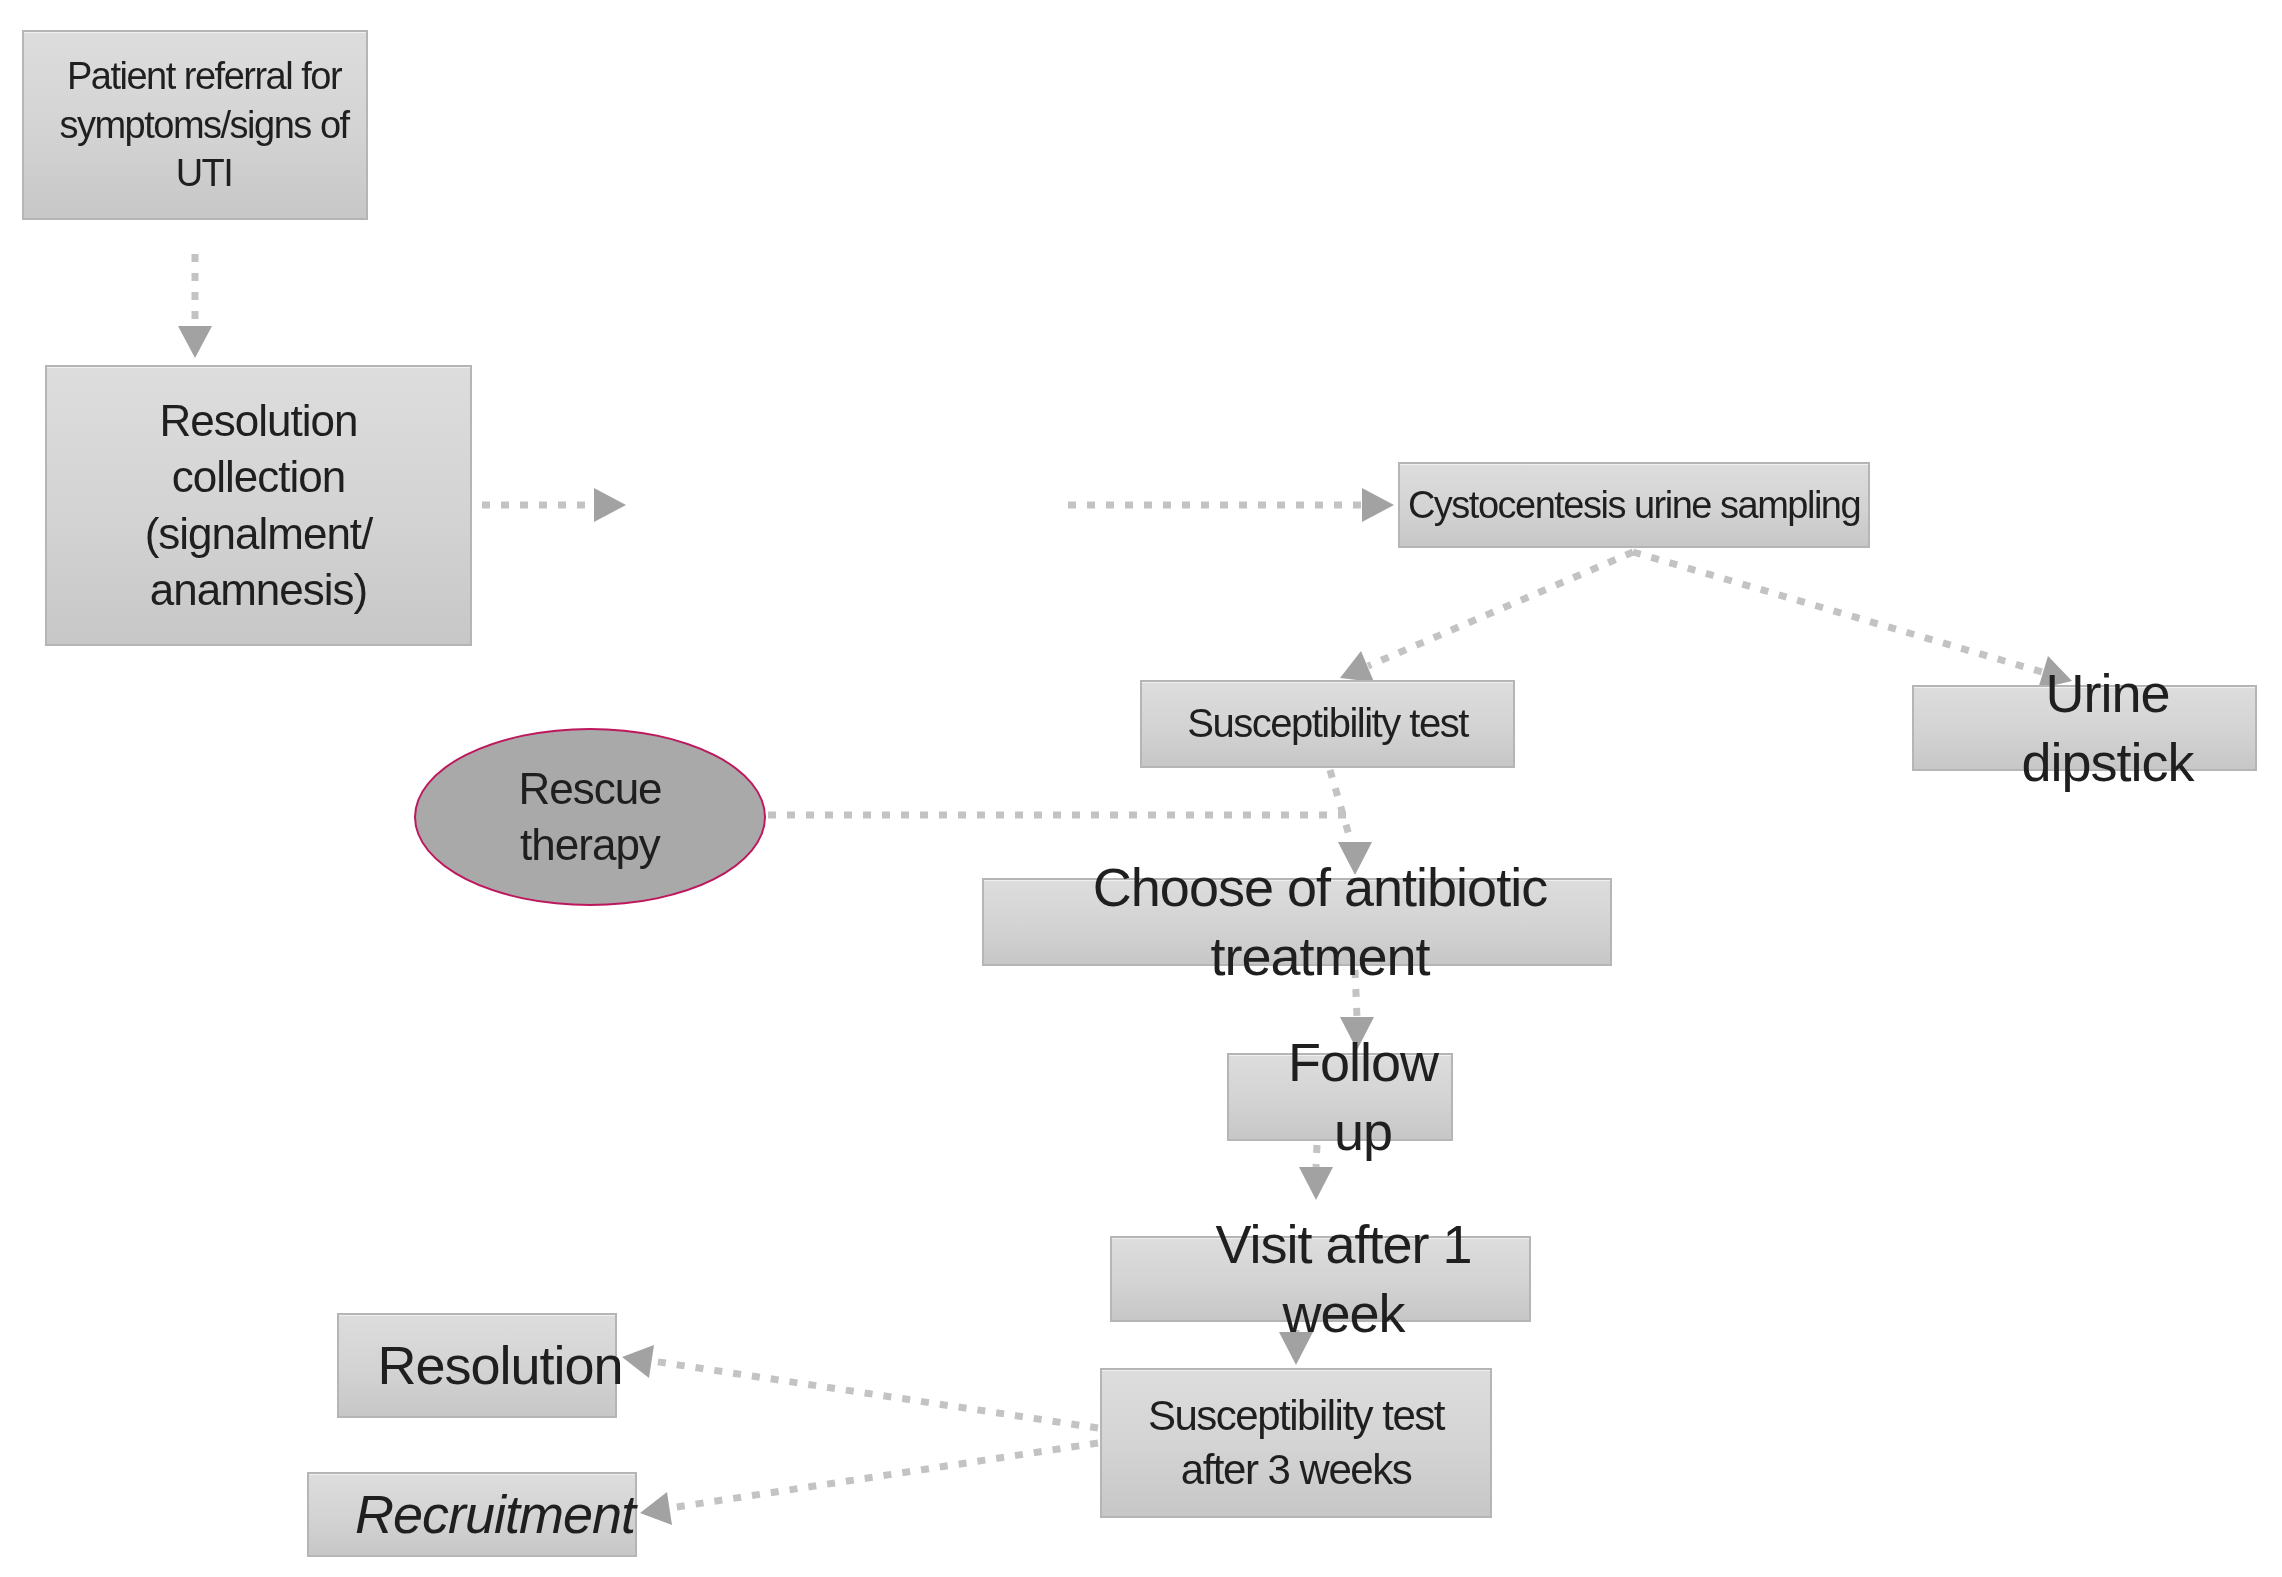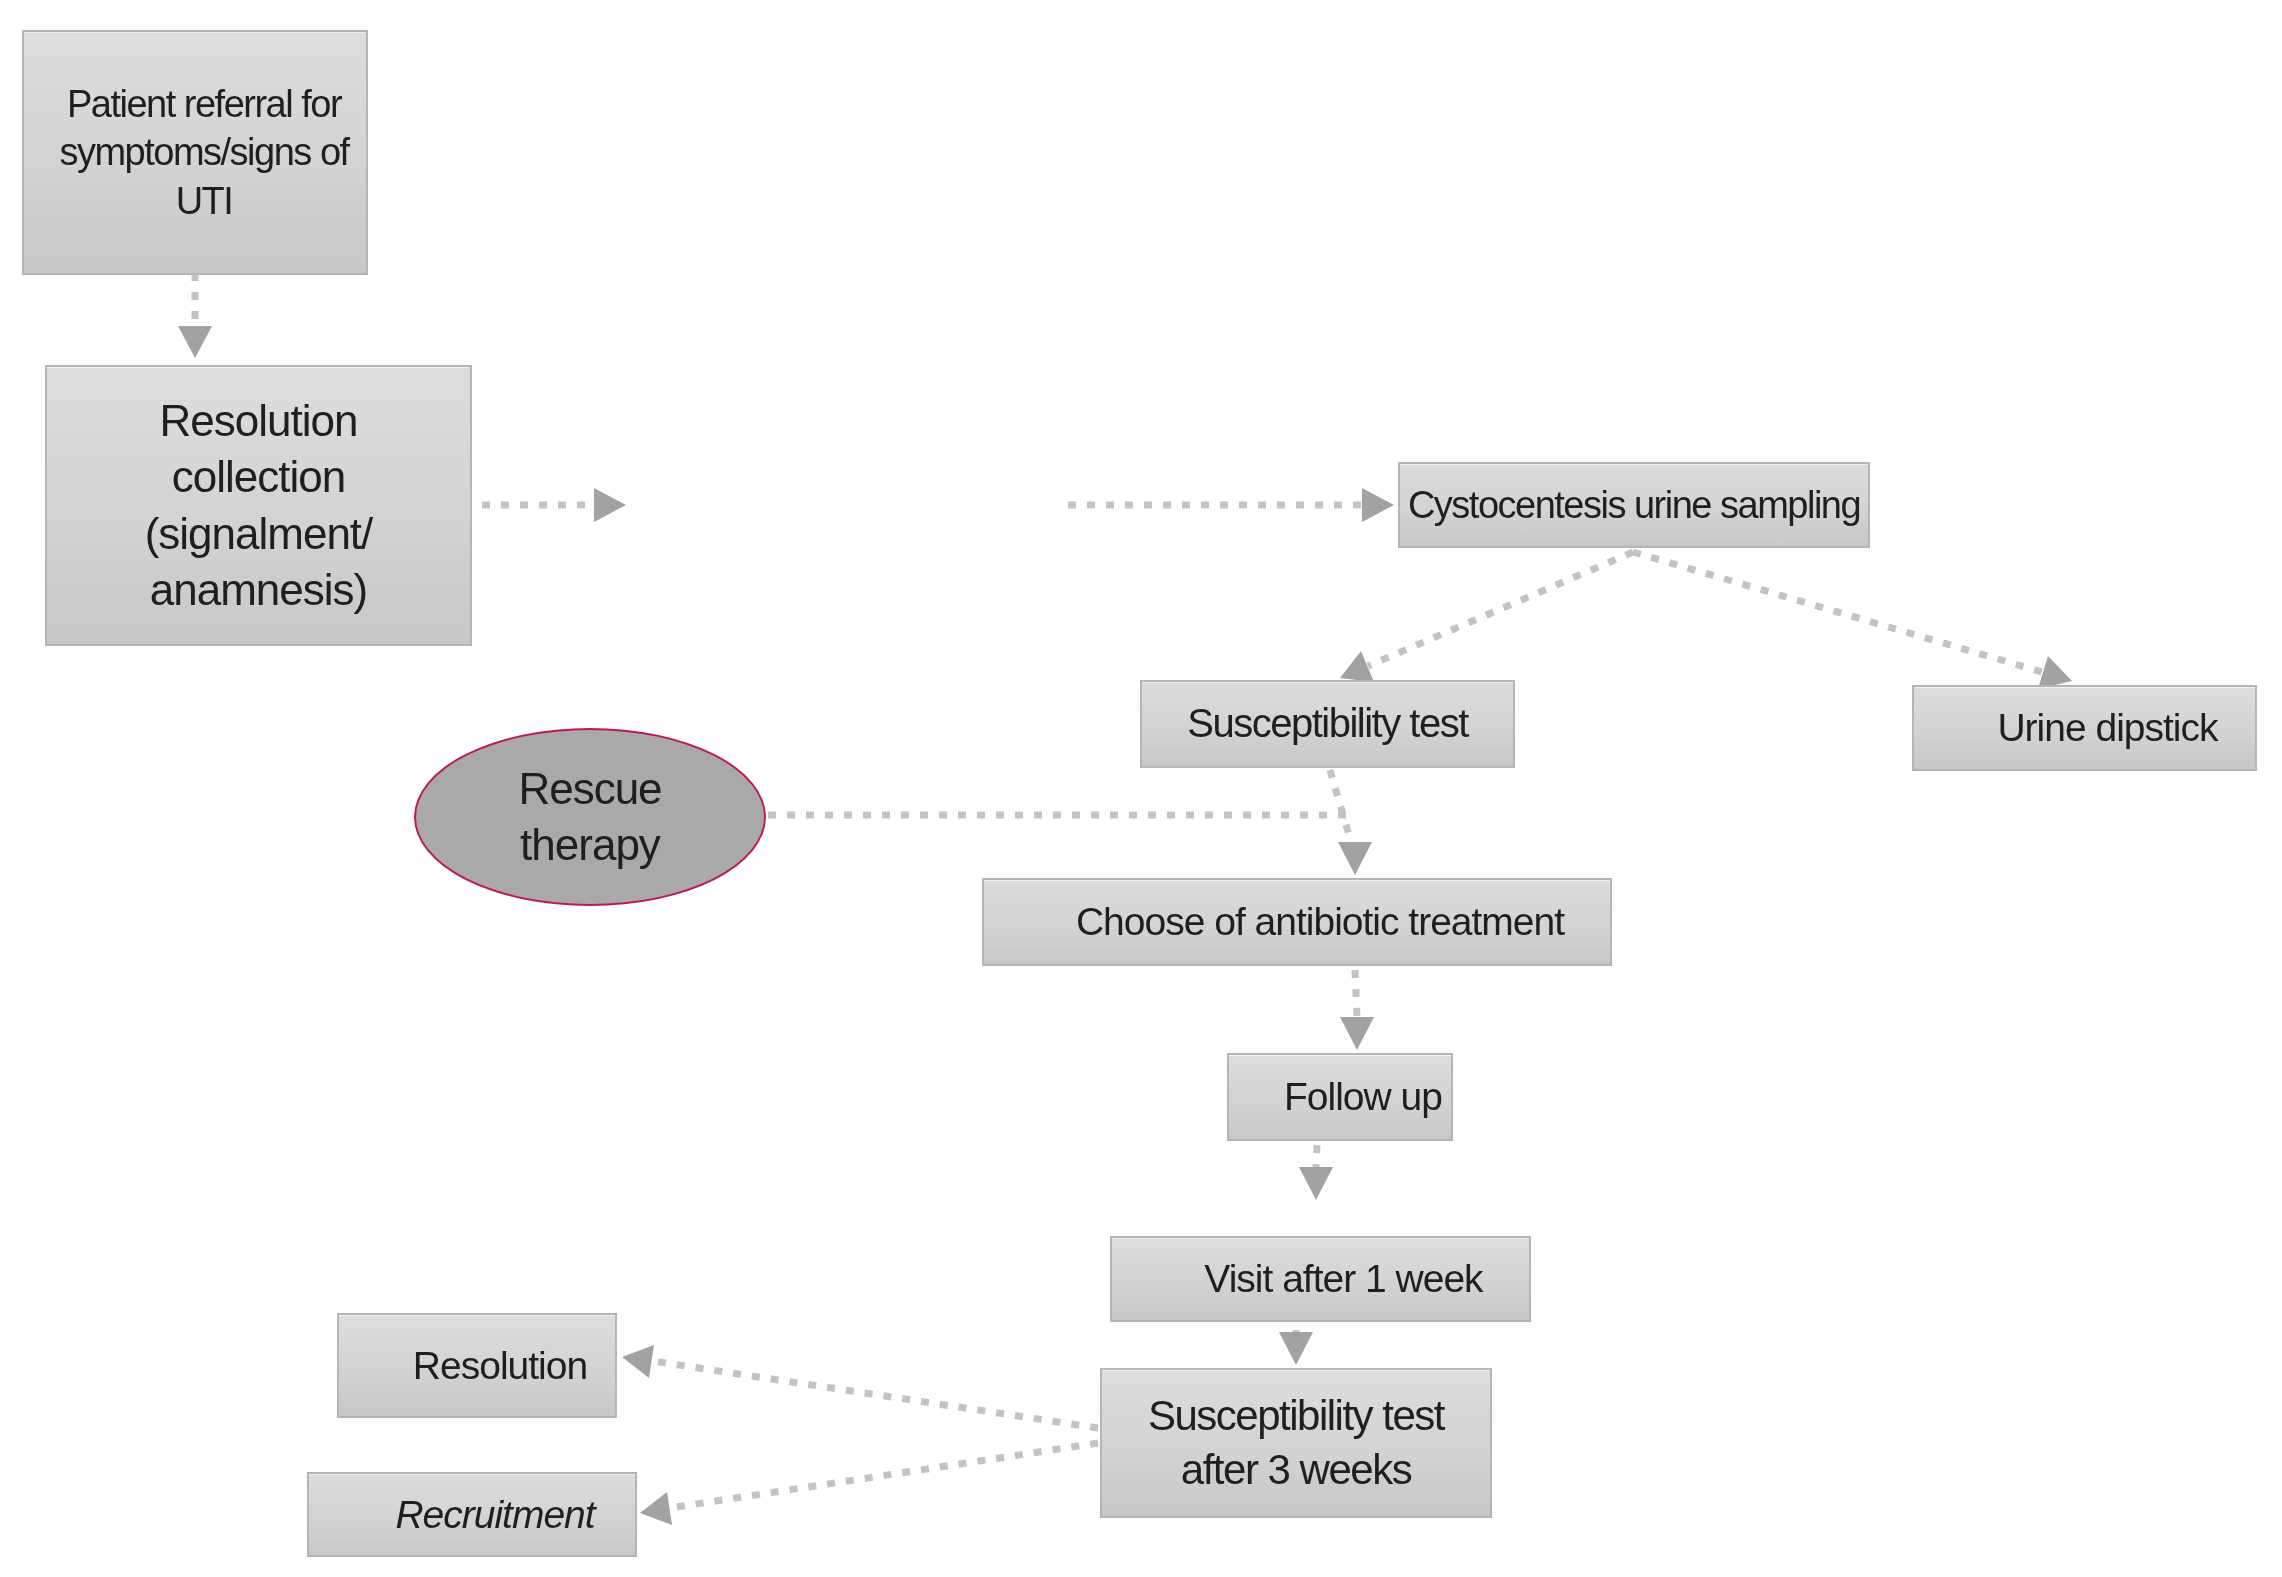--- a/index.html
+++ b/index.html
@@ -20,21 +20,21 @@
   }
   .ellipse{
     border-radius:50%;
     background:#a9a9a9;border:2px solid #be185d;box-shadow:none;
   }
   
   .fs38{font-size:38px;letter-spacing:-1.5px;}
   .fs40{font-size:40px;letter-spacing:-1.5px;}
   .fs42{font-size:42px;letter-spacing:-1.5px;}
   .fs44{font-size:44px;letter-spacing:-1px;}
-  .fs46{font-size:39px;letter-spacing:-1px;padding-left:48px;}
+  .fs46{font-size:54px;letter-spacing:-1px;padding-left:48px;}
 </style>
 </head>
 <body>
 
 <div class="canvas">
 
   <svg class="connectors" viewBox="0 0 2282 1577">
 
     <g>
       <line class="edge" x1="195" y1="254" x2="195" y2="326"></line>
@@ -89,21 +89,21 @@
       <line class="edge" x1="1098" y1="1428" x2="652" y2="1361"></line>
       <polygon class="ah" points="654,1345 649,1378 622,1357"></polygon>
     </g>
 
     <g>
       <line class="edge" x1="1098" y1="1443" x2="670" y2="1508"></line>
       <polygon class="ah" points="667,1492 672,1525 640,1513"></polygon>
     </g>
   </svg>
 
-  <div class="node fs38" style="left:22px;top:30px;width:346px;height:245px;padding-left:20px;">Patient referral for
+  <div class="node fs38" style="left:22px;top:30px;width:346px;height:190px;padding-left:20px;">Patient referral for
 symptoms/signs of
 UTI</div>
 
   <div class="node fs44" style="left:45px;top:365px;width:427px;height:281px;">Resolution
 collection
 (signalment/
 anamnesis)</div>
 
 
   <div class="node fs38" style="left:1398px;top:462px;width:472px;height:86px;">Cystocentesis urine sampling</div>

